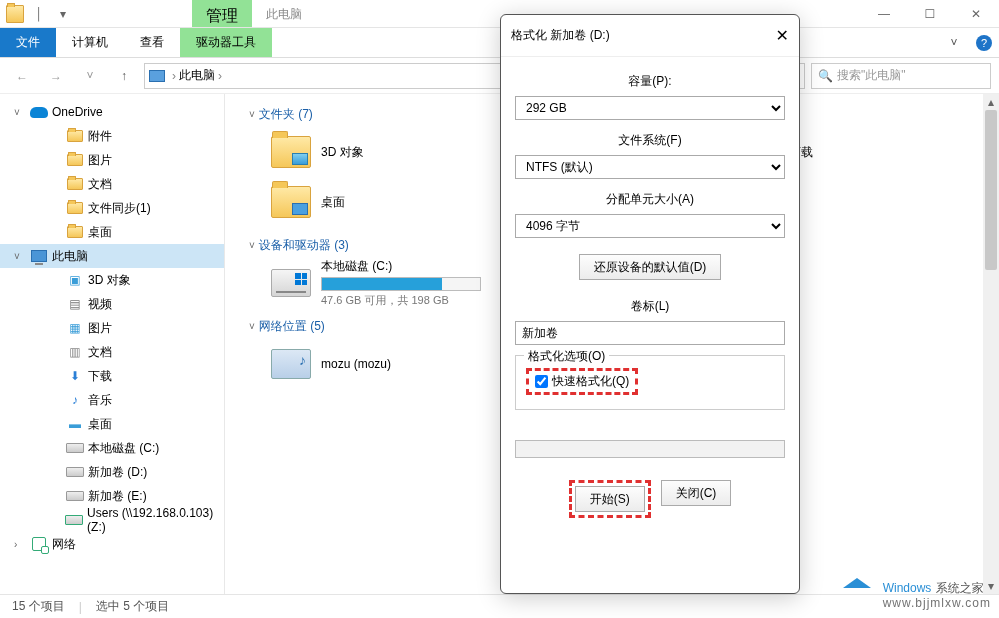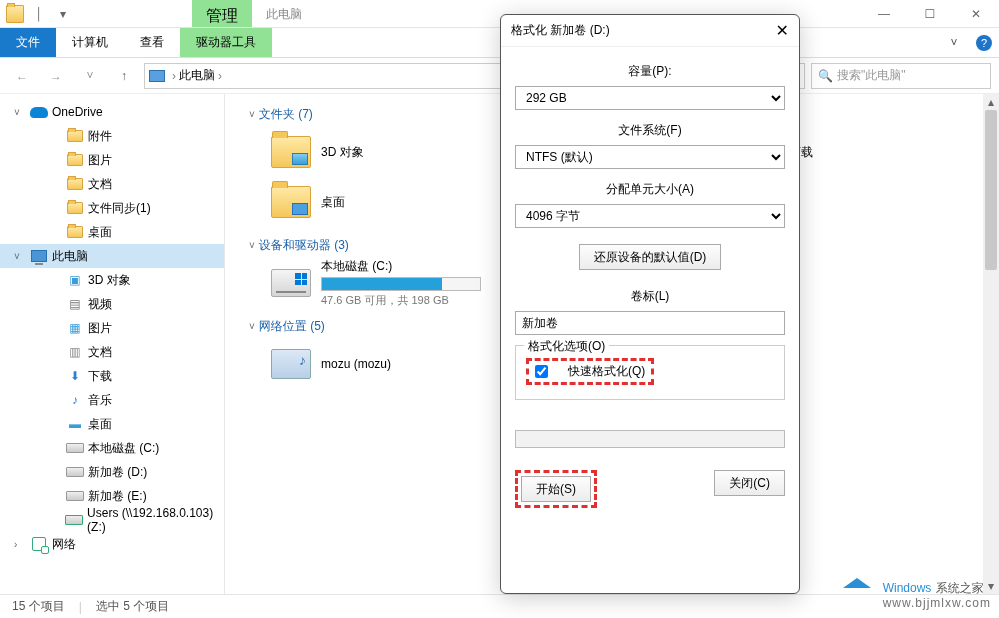--- a/index.html
+++ b/index.html
@@ -80,32 +80,32 @@
 .item-text { display:flex; flex-direction:column; gap:2px; }
 .item-text .sub { color:#777; font-size:11px; }
 .usage-bar { width:160px; height:14px; border:1px solid #bcbcbc; background:#f5f5f5; }
 .usage-bar .fill { height:100%; background:#26a0da; }
 
 
 .statusbar { position:absolute; bottom:0; left:0; right:0; height:24px; border-top:1px solid #e5e5e5; display:flex; align-items:center; padding:0 12px; gap:14px; color:#555; }
 
 
 .dialog { position:absolute; left:500px; top:14px; width:300px; height:580px; background:#fff; border:1px solid #555; border-radius:6px; box-shadow:0 4px 24px rgba(0,0,0,0.2); display:flex; flex-direction:column; }
-.dlg-title { height:32px; display:flex; align-items:center; padding:0 10px; border-bottom:1px solid #eee; }
+.dlg-title { height:42px; display:flex; align-items:center; padding:0 10px; border-bottom:1px solid #eee; }
 .dlg-title .x { margin-left:auto; font-size:16px; cursor:pointer; }
 .dlg-body { flex:1; padding:10px 14px; display:flex; flex-direction:column; gap:6px; }
 .dlg-body label { margin-top:6px;text-align:center; }
 .dlg-body select, .dlg-body input[type=text] { width:100%; height:24px; border:1px solid #aaa; background:#fff; padding:0 6px; }
 .dlg-body .btn { height:26px; border:1px solid #aaa; background:linear-gradient(#fdfdfd,#ececec); padding:0 14px; display:inline-flex; align-items:center; justify-content:center; cursor:pointer; }
 .dlg-body .btn-row { display:flex; justify-content:center; margin:10px 0 6px; }
 .fieldset { border:1px solid #ccc; padding:12px 10px 14px; margin-top:4px; position:relative; }
 .fieldset .legend { position:absolute; top:-8px; left:8px; background:#fff; padding:0 4px; }
-.red-box { border:3px dashed #e03030; padding:2px 6px; display:inline-flex; align-items:center; gap:20px; }
+.red-box { border:3px dashed #e03030; padding:2px 6px; display:inline-flex; align-items:center; gap:4px; }
 .progress { height:18px; border:1px solid #bbb; background:#f2f2f2; margin-top:24px; }
-.dlg-buttons { display:flex; justify-content:space-between; gap:10px; margin-top:16px; }
+.dlg-buttons { display:flex; justify-content:center; gap:10px; margin-top:16px; }
 .red-box-btn { border:3px dashed #e03030; padding:3px; }
 
 
 .watermark { position:absolute; right:8px; bottom:6px; display:flex; align-items:center; gap:8px; }
 .wm-icon { width:36px; height:36px; position:relative; }
 .wm-icon .roof { position:absolute; top:2px; left:4px; width:0; height:0; border-left:14px solid transparent; border-right:14px solid transparent; border-bottom:10px solid #2a8fd6; }
 .wm-icon .grid { position:absolute; bottom:4px; left:8px; width:20px; height:16px; display:grid; grid-template-columns:1fr 1fr; gap:2px; }
 .wm-icon .grid span:nth-child(1){background:#f25022;}
 .wm-icon .grid span:nth-child(2){background:#7fba00;}
 .wm-icon .grid span:nth-child(3){background:#00a4ef;}

